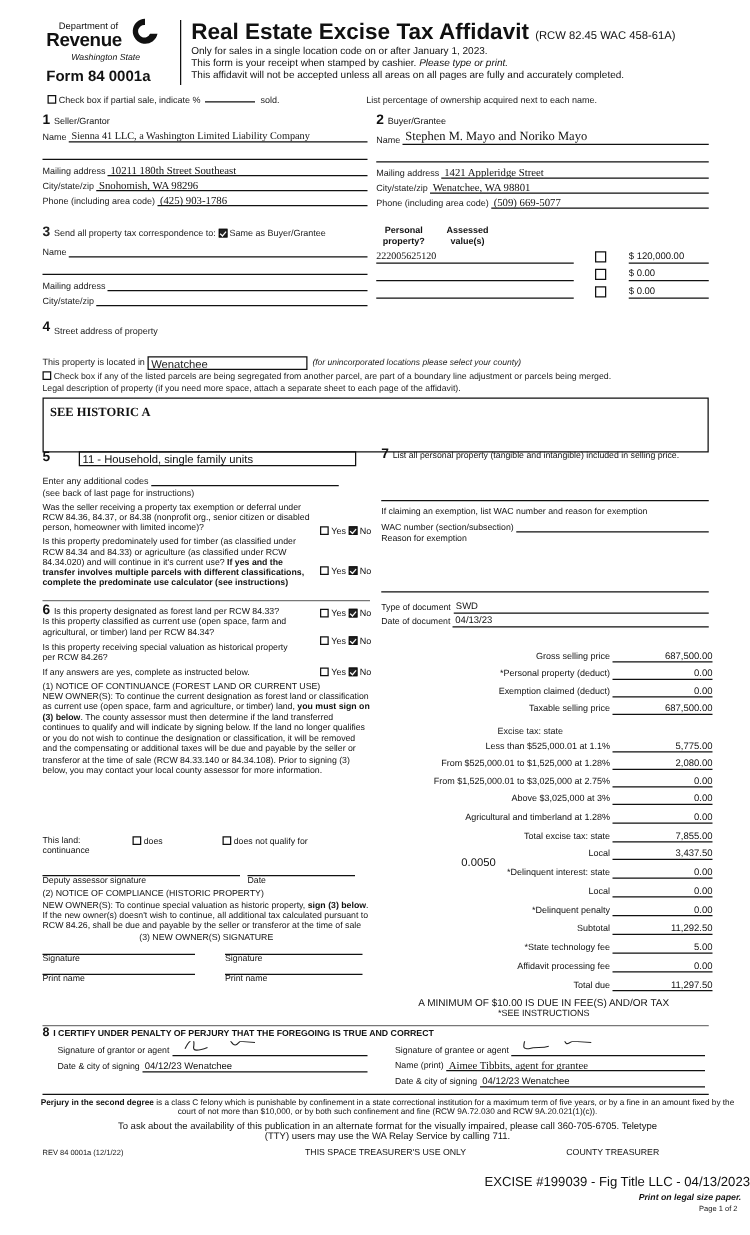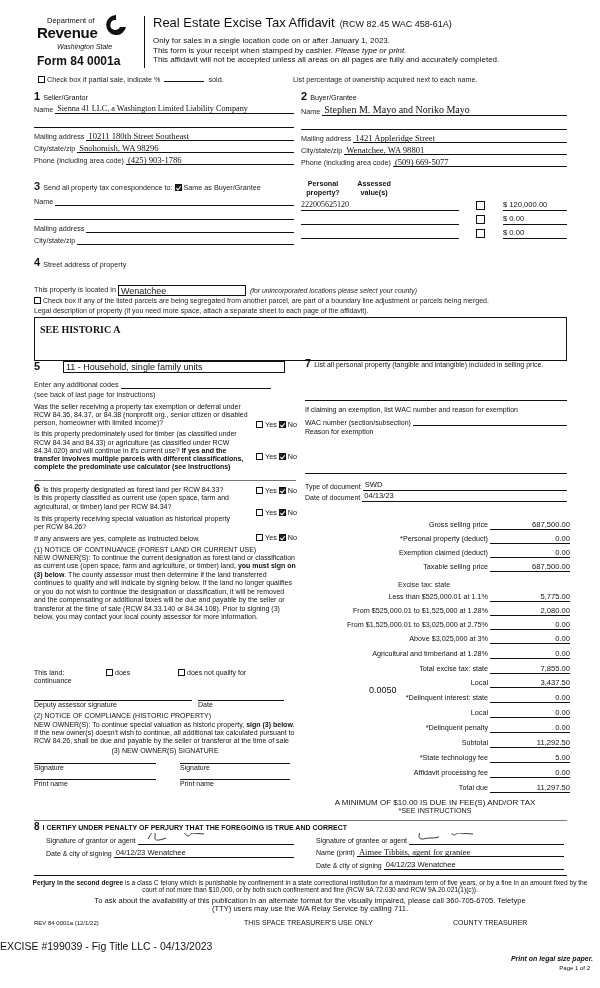--- a/index.html
+++ b/index.html
@@ -29,21 +29,21 @@
   <div style="position:absolute;left:4px;top:10px;font-size:15px;font-weight:bold;letter-spacing:-0.3px">Revenue</div>
   <svg style="position:absolute;left:72px;top:0" width="22" height="24" viewBox="0 0 22 24">
       <path d="M11 1 A10 10 0 1 0 21 13 L15 13 A5 5 0 1 1 11 6 Z" fill="#111"></path>
       <path d="M10 9 L20 2 L14 12 Z" fill="#fff"></path>
     </svg>
   <div style="position:absolute;left:24px;top:29px;font-size:7px;font-style:italic">Washington State</div>
   <div style="position:absolute;left:4px;top:40px;font-size:12px;font-weight:bold">Form 84 0001a</div>
 </div>
 <div class="abs" style="left:144px;top:16px;width:1px;height:52px;background:#111"></div>
 <div class="abs" style="left:153px;top:15px;white-space:nowrap">
-  <span style="font-size:13px;font-weight:normal">Real Estate Excise Tax Affidavit</span>
+  <span style="font-size:18px;font-weight:bold">Real Estate Excise Tax Affidavit</span>
   <span style="font-size:9px;margin-left:3px">(RCW 82.45 WAC 458-61A)</span>
 </div>
 <div class="abs" style="left:153px;top:36px;font-size:8px;line-height:9.6px;white-space:nowrap">
   <div>Only for sales in a single location code on or after January 1, 2023.</div>
   <div><span>This form is your receipt when stamped by cashier.</span> <i>Please type or print.</i></div>
   <div>This affidavit will not be accepted unless all areas on all pages are fully and accurately completed.</div>
 </div>
 <div class="abs lbl" style="left:38px;top:76px">
   <span class="cb"></span><span>Check box if partial sale, indicate %</span><span style="display:inline-block;width:40px;border-bottom:1px solid #111;margin:0 4px"></span><span>sold.</span>
 </div>
@@ -334,15 +334,15 @@
     </div>
 </div>
 
 <div class="abs" style="left:34px;top:875px;width:533px;height:1px;background:#111"></div>
 
 <div class="abs" style="left:30px;top:879px;width:560px;text-align:center;font-size:6.6px;line-height:7.4px"><b>Perjury in the second degree</b><span> is a class C felony which is punishable by confinement in a state correctional institution for a maximum term of five years, or by a fine in an amount fixed by the court of not more than $10,000, or by both such confinement and fine (RCW 9A.72.030 and RCW 9A.20.021(1)(c)).</span></div>
 <div class="abs" style="left:90px;top:897px;width:440px;text-align:center;font-size:7.6px;line-height:8px">To ask about the availability of this publication in an alternate format for the visually impaired, please call 360-705-6705. Teletype (TTY) users may use the WA Relay Service by calling 711.</div>
 <div class="abs" style="left:34px;top:920px;font-size:6px">REV 84 0001a  (12/1/22)</div>
 <div class="abs" style="left:244px;top:919px;font-size:7px">THIS SPACE TREASURER'S USE ONLY</div>
 <div class="abs" style="left:453px;top:919px;font-size:7px">COUNTY TREASURER</div>
-<div class="abs" style="left:0;top:940px;width:600px;text-align:left;font-size:10.5px">EXCISE #199039 - Fig Title LLC - 04/13/2023</div>
+<div class="abs" style="left:0;top:940px;width:600px;text-align:right;font-size:10.5px">EXCISE #199039 - Fig Title LLC - 04/13/2023</div>
 <div class="abs" style="right:7px;top:955px;font-size:7px;font-weight:bold;font-style:italic">Print on legal size paper.</div>
 <div class="abs" style="right:10px;top:965px;font-size:6px">Page 1 of 2</div>
 
 </body></html>

